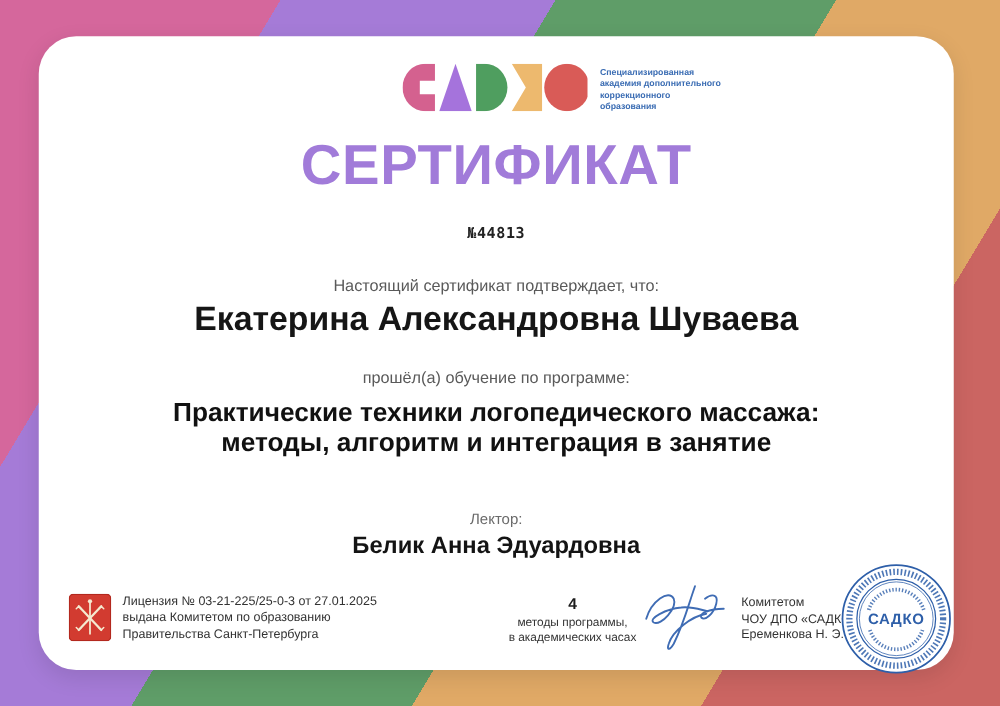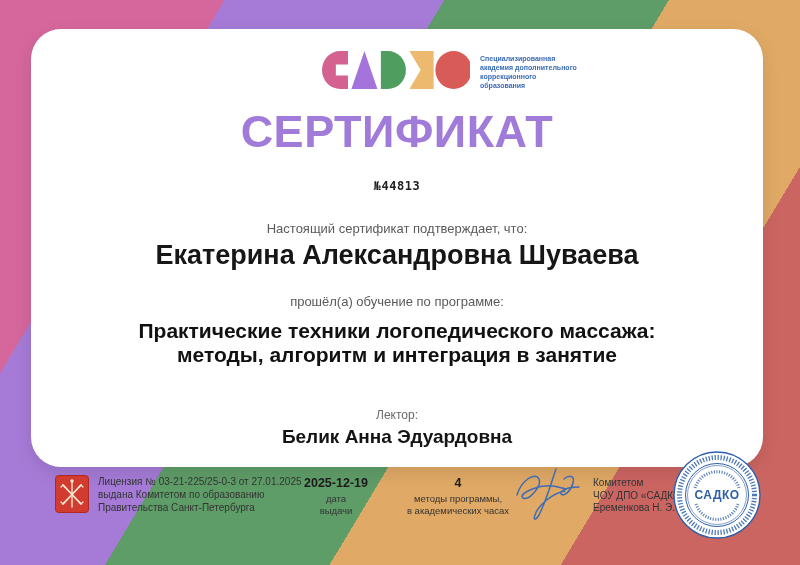--- a/index.html
+++ b/index.html
@@ -4,21 +4,21 @@
 <style>
   html,body{margin:0;padding:0;}
   body{font-family:"Liberation Sans","DejaVu Sans",sans-serif;}
   .page{position:relative;width:800px;height:565px;overflow:hidden;
     background:linear-gradient(121deg,
       #d5679c 0 19.7%,
       #a57bd7 19.7% 39%,
       #5f9d68 39% 58.7%,
       #e0a966 58.7% 79%,
       #cb6562 79% 100%);}
-  .card{position:absolute;left:31px;top:29px;width:732px;height:438px;
+  .card{position:absolute;left:31px;top:29px;width:732px;height:507px;
     background:#fff;border-radius:30px;box-shadow:0 6px 18px rgba(0,0,0,.10);}
   .abs{position:absolute;}
   .center{left:0;width:732px;text-align:center;}
 
   
   .logo-row{left:291px;top:22px;display:flex;align-items:flex-start;gap:10px;}
   .org-text{font-size:7px;line-height:9px;font-weight:bold;color:#3a6cb3;padding-top:3px;white-space:nowrap;}
 
   
   .title{top:79px;font-size:45px;font-weight:bold;color:#a17bd9;letter-spacing:.5px;line-height:48px;}
@@ -93,27 +93,20 @@
         </g>
         <circle cx="17" cy="6" r="1.7" fill="#f5ead0"></circle>
       </svg>
       <div class="license-text">
         <div>Лицензия № 03-21-225/25-0-3 от 27.01.2025</div>
         <div>выдана Комитетом по образованию</div>
         <div>Правительства Санкт-Петербурга</div>
       </div>
     </div>
 
-    <div class="abs stat stat-date">
-      <div class="stat-value">2025-12-19</div>
-      <div class="stat-label">
-        <div>дата</div>
-        <div>выдачи</div>
-      </div>
-    </div>
 
     <div class="abs stat stat-hours">
       <div class="stat-value">4</div>
       <div class="stat-label">
         <div>методы программы,</div>
         <div>в академических часах</div>
       </div>
     </div>
 
     <svg class="abs signature" width="88" height="70" viewBox="0 0 88 70">

